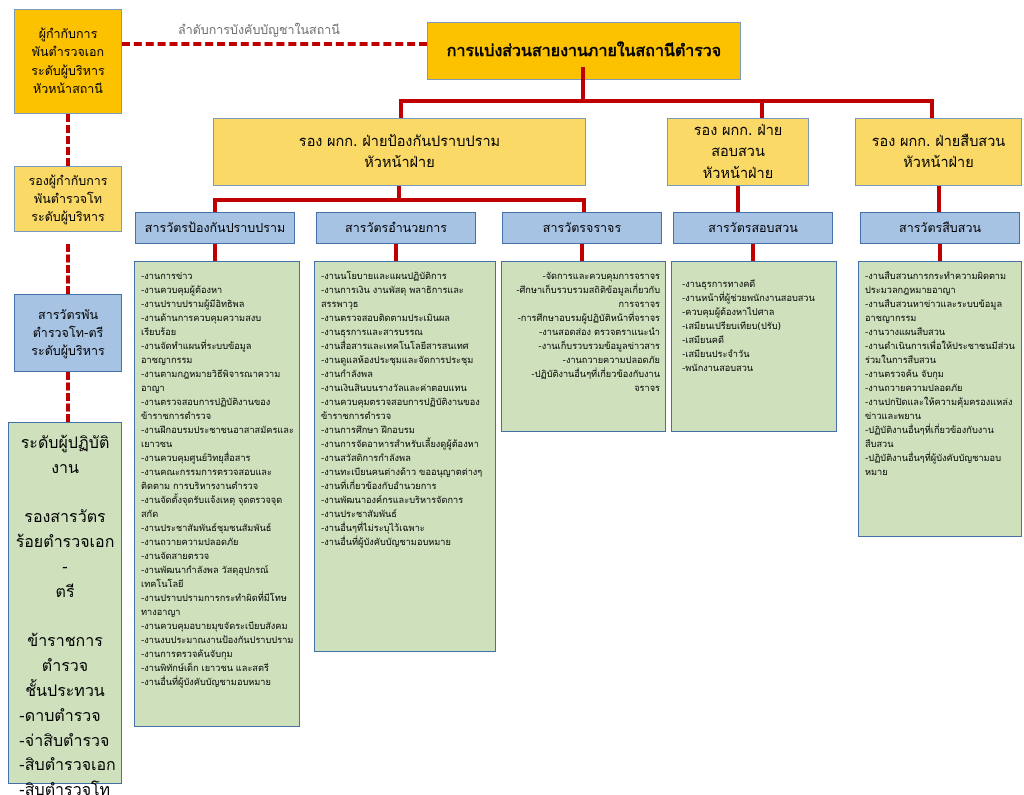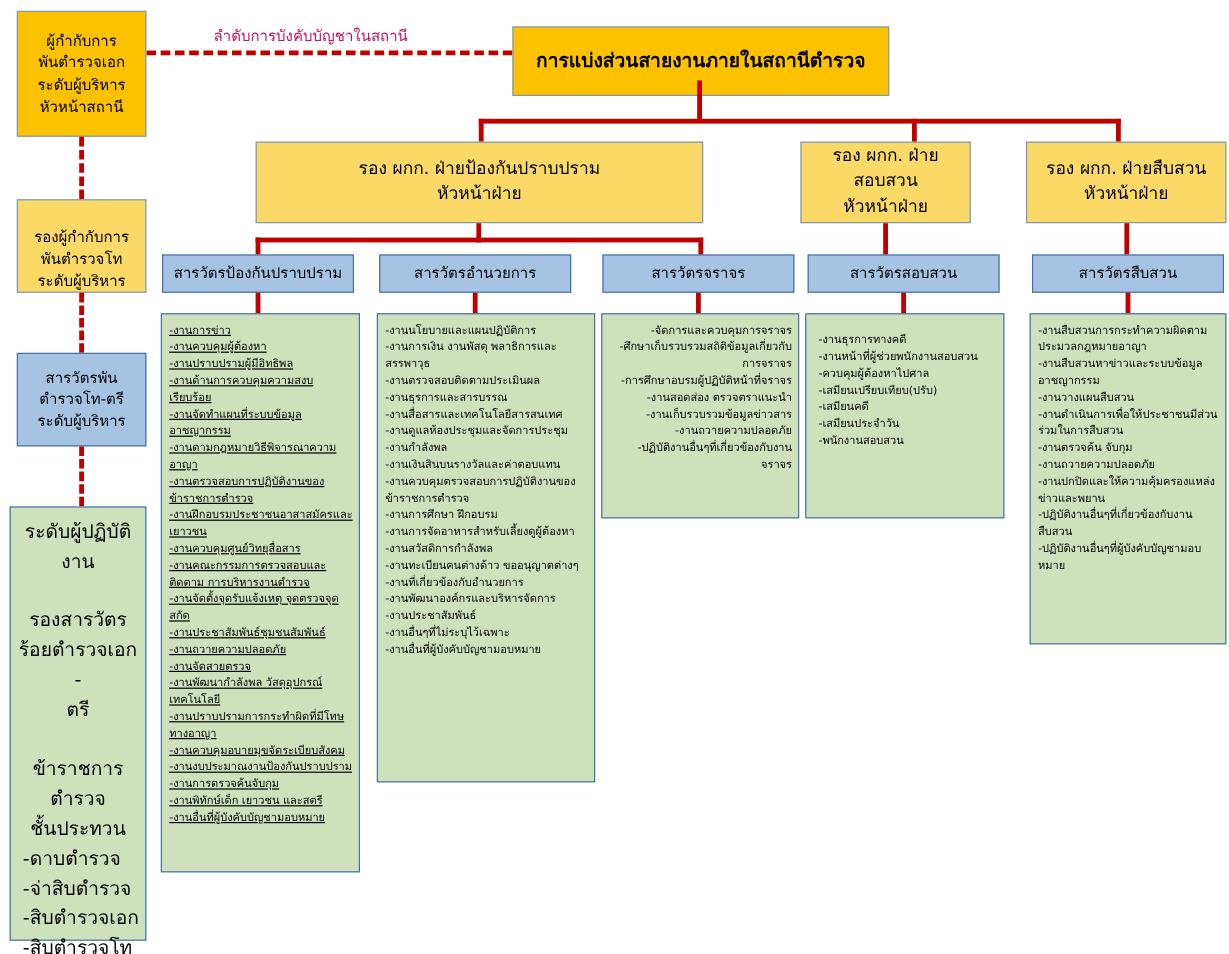--- a/index.html
+++ b/index.html
@@ -70,21 +70,21 @@
     position: absolute;
     border-top: 4px dashed #c00000;
   }
   .dashed-v {
     position: absolute;
     border-left: 4px dashed #c00000;
   }
   .caption {
     position: absolute;
     font-size: 12.5px;
-    color: #be185d;
+    color: #737373;
     white-space: nowrap;
   }
   .t-title {
     font-size: 16px;
     font-weight: bold;
   }
   .t-dept {
     font-size: 14.5px;
   }
   .t-sub {
@@ -153,21 +153,21 @@
   <div class="box box-blue t-sub" style="left:860px; top:212px; width:160px; height:32px;">
     <span class="inner">สารวัตรสืบสวน</span>
   </div>
 
   <div class="connector" style="left:213px; top:244px; width:4px; height:18px;"></div>
   <div class="connector" style="left:394px; top:244px; width:4px; height:18px;"></div>
   <div class="connector" style="left:580px; top:244px; width:4px; height:18px;"></div>
   <div class="connector" style="left:751px; top:244px; width:4px; height:18px;"></div>
   <div class="connector" style="left:938px; top:244px; width:4px; height:18px;"></div>
 
-  <div class="box box-green" style="left:134px; top:261px; width:166px; height:466px; padding:7px 5px 6px 6px;text-decoration:underline;">
+  <div class="box box-green" style="left:134px; top:261px; width:166px; height:466px; padding:7px 5px 6px 6px;">
     <span class="green-inner t-list">-งานการข่าว
 -งานควบคุมผู้ต้องหา
 -งานปราบปรามผู้มีอิทธิพล
 -งานด้านการควบคุมความสงบเรียบร้อย
 -งานจัดทำแผนที่ระบบข้อมูลอาชญากรรม
 -งานตามกฎหมายวิธีพิจารณาความอาญา
 -งานตรวจสอบการปฏิบัติงานของข้าราชการตำรวจ
 -งานฝึกอบรมประชาชนอาสาสมัครและเยาวชน
 -งานควบคุมศูนย์วิทยุสื่อสาร
 -งานคณะกรรมการตรวจสอบและติดตาม การบริหารงานตำรวจ
@@ -235,21 +235,21 @@
 
   <div class="box box-yellow t-exec" style="left:14px; top:9px; width:108px; height:105px;">
     <span class="inner">ผู้กำกับการ
 พันตำรวจเอก
 ระดับผู้บริหาร
 หัวหน้าสถานี</span>
   </div>
 
   <div class="dashed-v" style="left:66px; top:114px; height:52px;"></div>
 
-  <div class="box box-yellow-lite t-exec" style="left:14px; top:166px; width:108px; height:78px;align-items:flex-end;">
+  <div class="box box-yellow-lite t-exec" style="left:14px; top:166px; width:108px; height:66px;">
     <span class="inner">รองผู้กำกับการ
 พันตำรวจโท
 ระดับผู้บริหาร</span>
   </div>
 
   <div class="dashed-v" style="left:66px; top:244px; height:50px;"></div>
 
   <div class="box box-blue t-exec" style="left:14px; top:294px; width:108px; height:78px;">
     <span class="inner">สารวัตรพัน
 ตำรวจโท-ตรี

